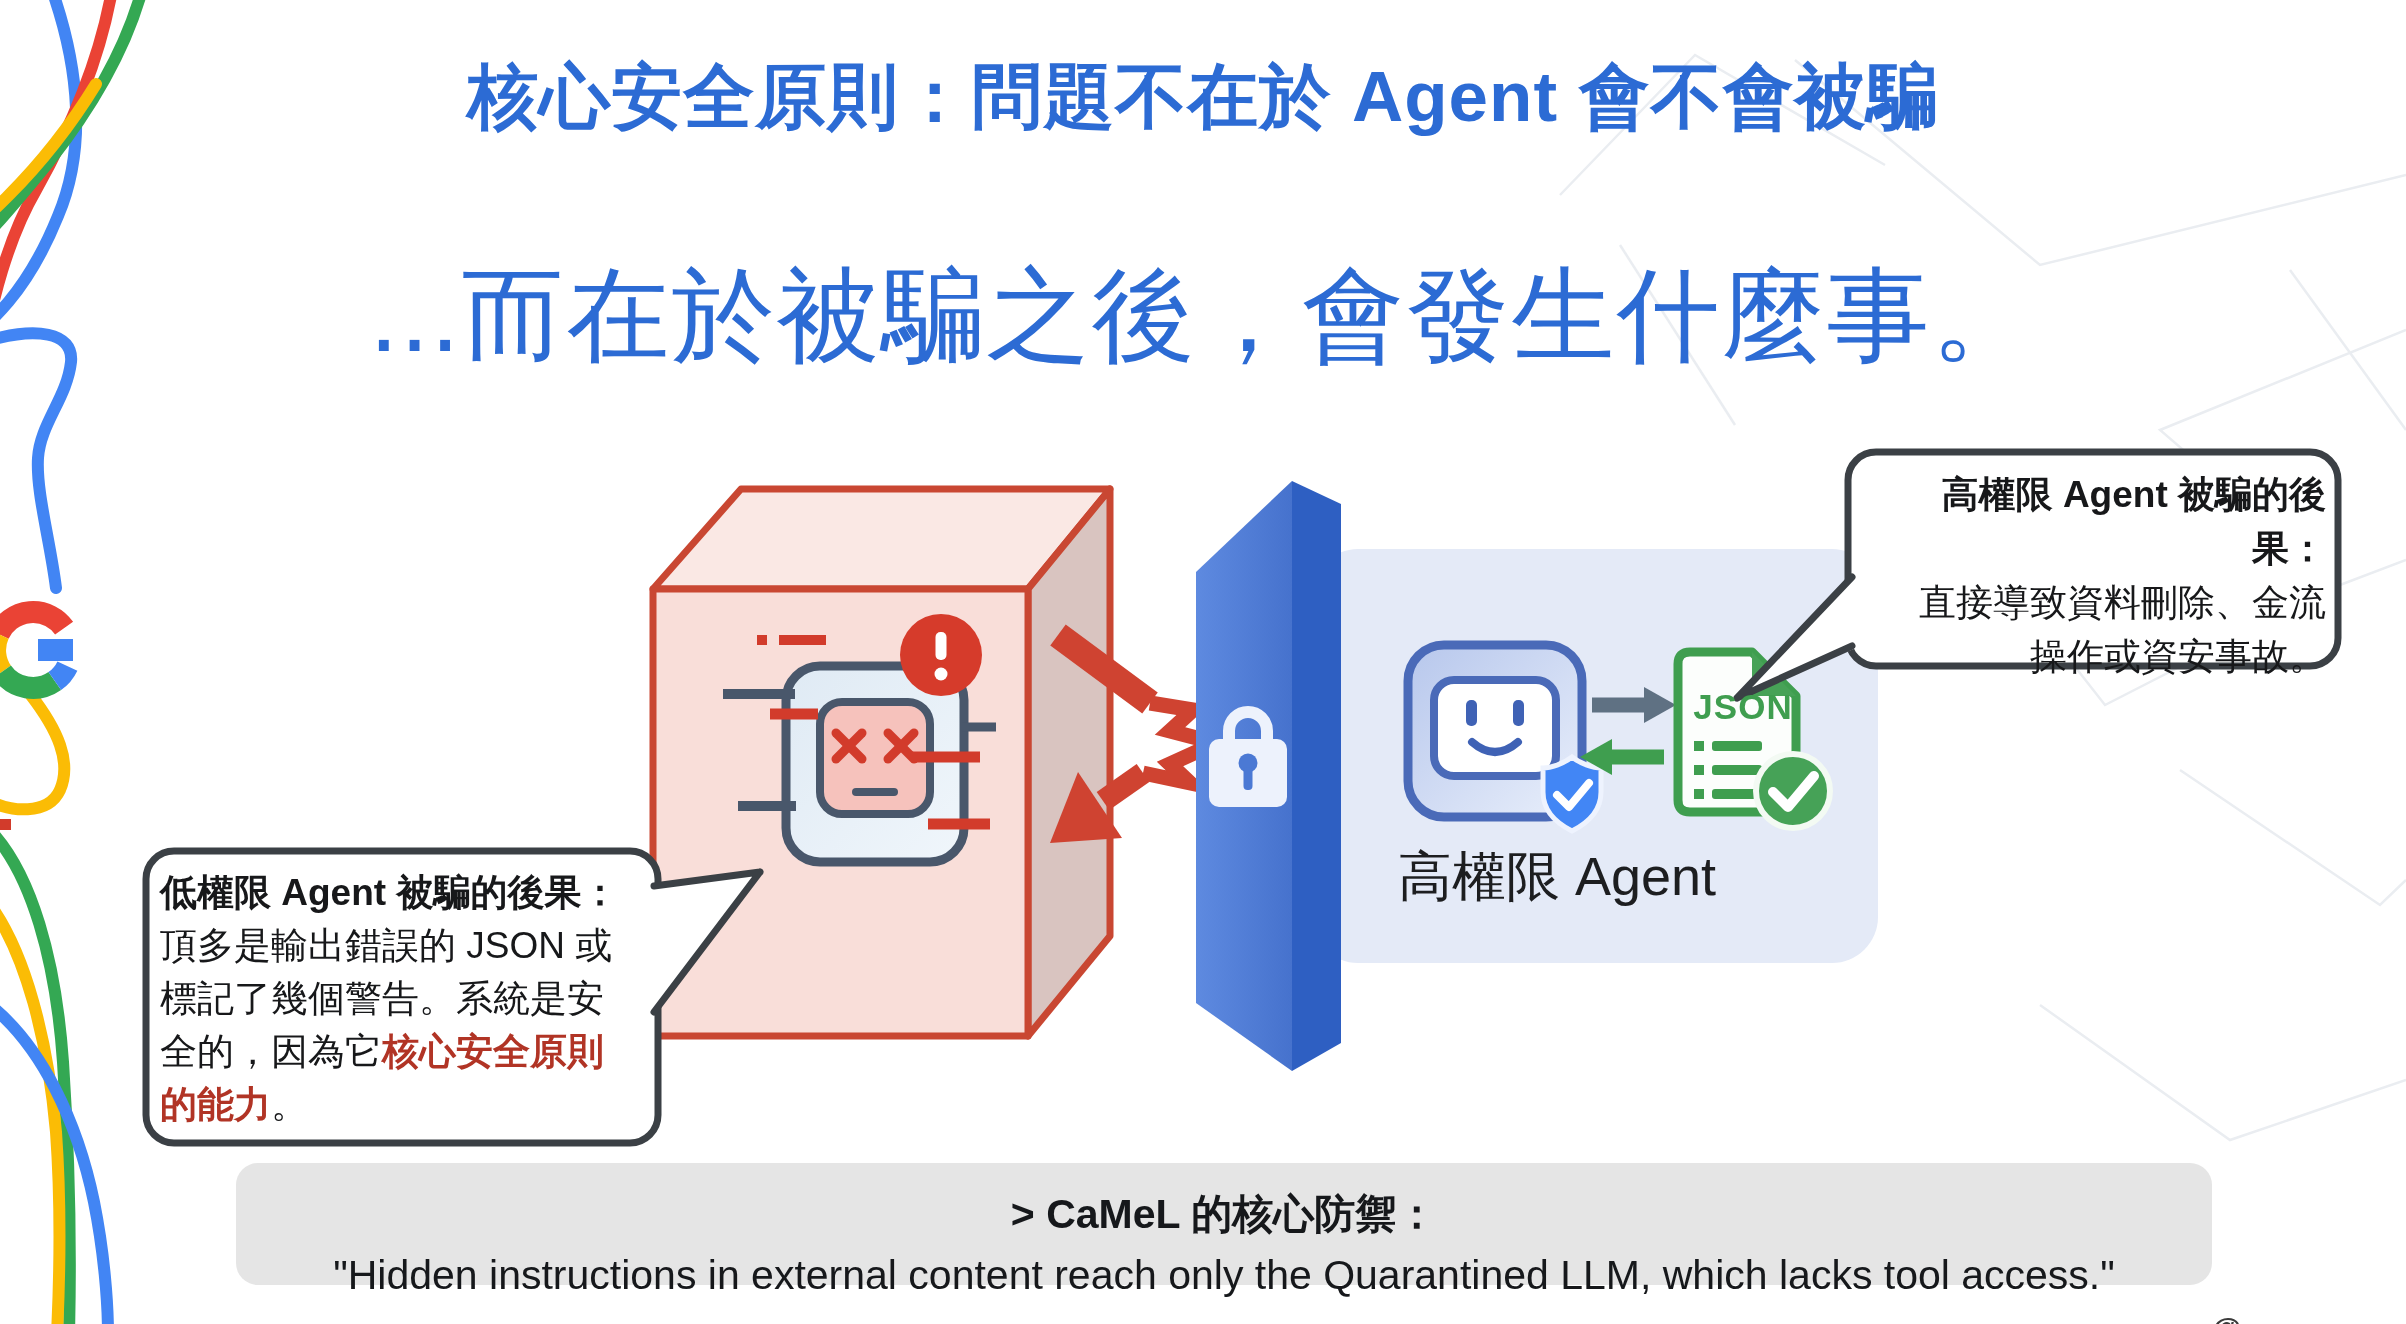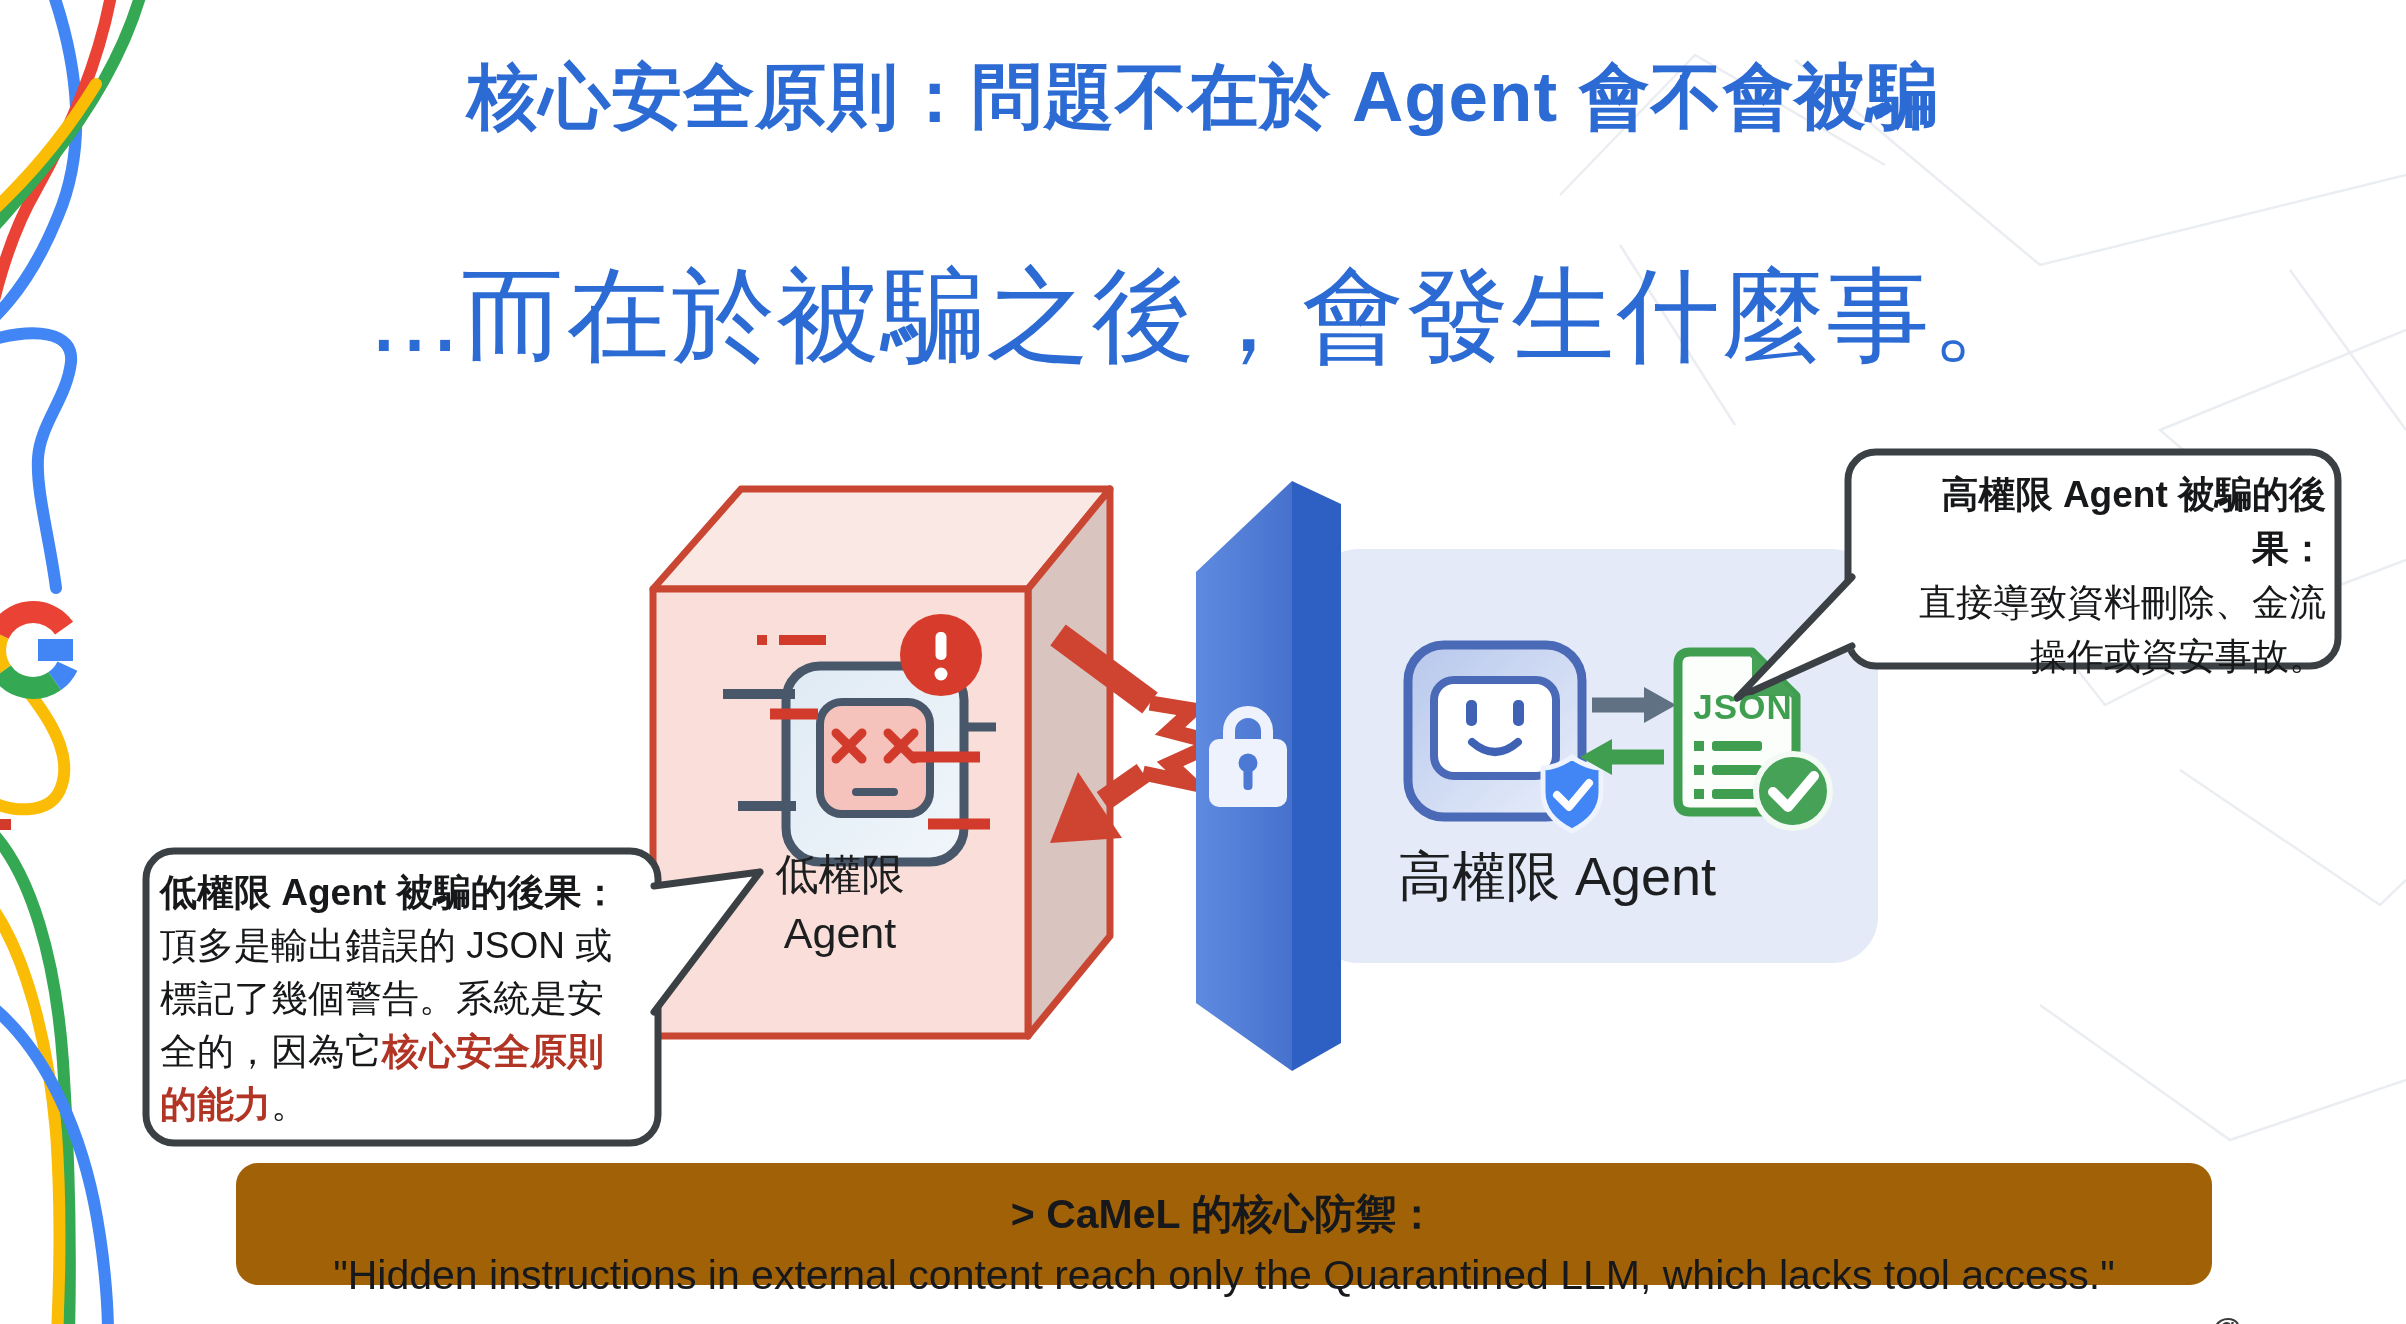--- a/index.html
+++ b/index.html
@@ -29,21 +29,21 @@
     left:1688px;top:687px;width:110px;text-align:center;
     font-size:35px;font-weight:800;color:#3f9e4f;letter-spacing:1px;
   }
   .bubble-text{font-size:37px;line-height:53px;font-weight:500;color:#17181a;}
   .bubble-text .bt{font-weight:800;}
   .left-bubble-text{left:160px;top:866px;width:478px;}
   .right-bubble-text{left:1876px;top:468px;width:450px;line-height:54px;text-align:right;}
   .red-strong{color:#b13425;font-weight:800;}
   .defense-box{
     position:absolute;z-index:4;left:236px;top:1163px;width:1976px;height:122px;
-    background:#a16207;border-radius:22px;text-align:center;
+    background:#e5e5e5;border-radius:22px;text-align:center;
   }
   .defense-line1{margin-top:24px;font-size:41px;font-weight:600;color:#16181b;}
   .defense-line2{margin-top:10px;font-size:41px;font-weight:500;color:#16181b;}
   .watermark{
     position:absolute;z-index:6;left:2212px;top:1311px;width:190px;height:13px;
     overflow:hidden;font-size:30px;font-weight:700;color:#3a3a3a;letter-spacing:2px;
   }
 </style>
 </head>
 <body>
@@ -198,24 +198,20 @@
     <g>
       <rect x="1848" y="452" width="490" height="214" rx="28" fill="#ffffff" stroke="#3b4045" stroke-width="7"></rect>
       <polygon points="1856,575 1856,648 1737,698" fill="#ffffff"></polygon>
       <path d="M1737,698 L1852,577 M1737,698 L1852,646" stroke="#3b4045" stroke-width="7" fill="none" stroke-linecap="round"></path>
     </g>
   </svg>
 
   <div class="txt slide-title">核心安全原則：問題不在於 Agent 會不會被騙</div>
   <div class="txt slide-subtitle">...而在於被騙之後，會發生什麼事。</div>
 
-  <div class="txt cube-label">
-    <div>低權限</div>
-    <div>Agent</div>
-  </div>
 
   <div class="txt high-agent-label">高權限 Agent</div>
 
   <div class="txt json-label">JSON</div>
 
   <div class="txt bubble-text left-bubble-text">
     <div class="bt">低權限 Agent 被騙的後果：</div>
     <div>頂多是輸出錯誤的 JSON 或</div>
     <div>標記了幾個警告。系統是安</div>
     <div><span>全的，因為它</span><span class="red-strong">核心安全原則</span></div>

